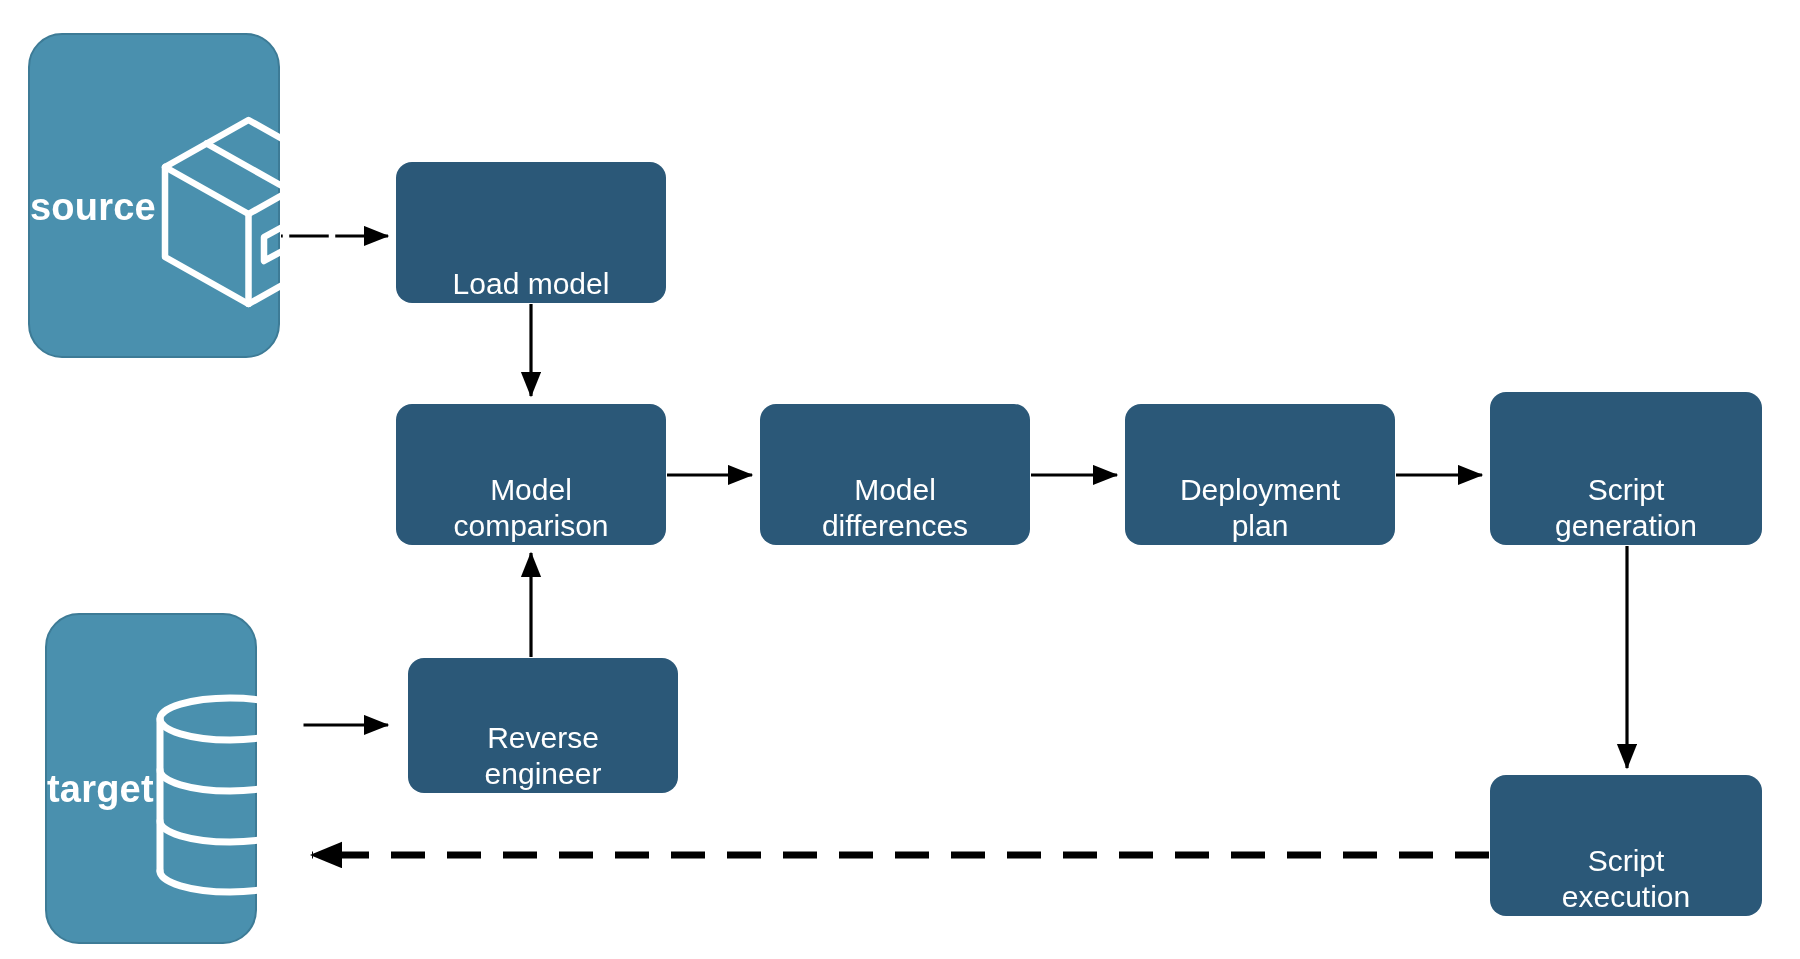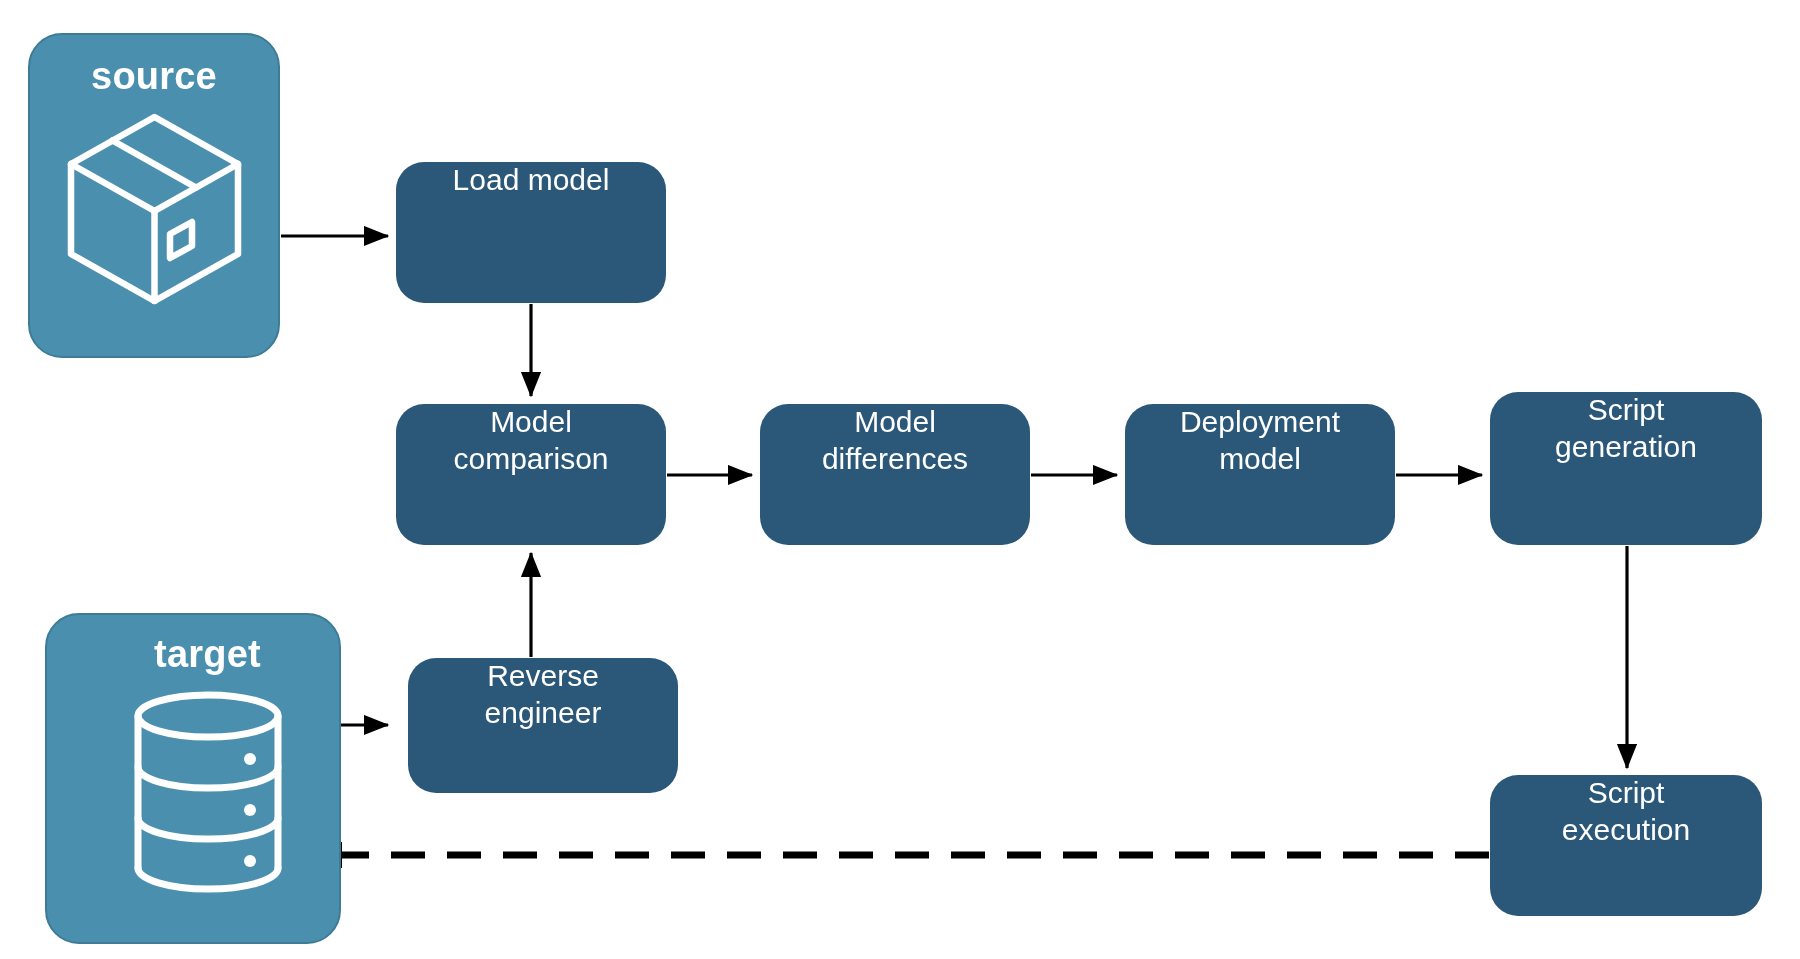--- a/index.html
+++ b/index.html
@@ -17,41 +17,41 @@
     background: #ffffff;
     overflow: hidden;
   }
   .endpoint-box {
     position: absolute;
     background: #4a90ae;
     border: 2px solid #3d7b96;
     border-radius: 34px;
     box-sizing: border-box;
     display: flex;
-    flex-direction: column;
+    flex-direction: row;
     align-items: center;
   }
   .endpoint-label {
     color: #ffffff;
     font-weight: bold;
     font-size: 38px;
     letter-spacing: 0.2px;
     line-height: 1;
     user-select: none;
   }
   .endpoint-icon {
     display: block;
   }
   .process-box {
     position: absolute;
     background: #2b5878;
-    border-radius: 28px;
+    border-radius: 16px;
     box-sizing: border-box;
     display: flex;
-    align-items: flex-start;
+    align-items: flex-end;
     justify-content: center;
     text-align: center;
   }
   .process-label {
     color: #ffffff;
     font-size: 30px;
     line-height: 1.22;
     padding: 0 8px;
     user-select: none;
     white-space: pre-line;
@@ -109,21 +109,21 @@
         <path d="M9 55 L92.5 102 L176 55"></path>
         <path d="M92.5 102 L92.5 192"></path>
 
         <path d="M50.5 31.5 L134 78.5"></path>
 
         <path d="M108 125 L130 113 L130 137 L108 149 Z"></path>
       </svg>
     </span>
   </div>
 
-  <div class="endpoint-box" style="left:45px; top:613px; width:296px; height:331px; padding-top:20px;padding-left:29px;">
+  <div class="endpoint-box" style="left:45px; top:613px; width:212px; height:331px; padding-top:20px;">
     <div class="endpoint-label">target</div>
     <span class="endpoint-icon" style="margin-top:16px;">
       <svg width="152" height="206" viewBox="0 0 152 206" fill="none" stroke="#ffffff" stroke-width="7" stroke-linejoin="round" stroke-linecap="round">
 
         <path d="M6 27 L6 179"></path>
         <path d="M146 27 L146 179"></path>
 
         <ellipse cx="76" cy="27" rx="70" ry="21"></ellipse>
 
         <path d="M6 179 C6 190.6 37.3 200 76 200 C114.7 200 146 190.6 146 179"></path>
@@ -147,21 +147,21 @@
 comparison</div>
   </div>
 
   <div class="process-box" style="left:760px; top:404px; width:270px; height:141px;">
     <div class="process-label">Model
 differences</div>
   </div>
 
   <div class="process-box" style="left:1125px; top:404px; width:270px; height:141px;">
     <div class="process-label">Deployment
-model</div>
+plan</div>
   </div>
 
   <div class="process-box" style="left:1490px; top:392px; width:272px; height:153px;">
     <div class="process-label">Script
 generation</div>
   </div>
 
   <div class="process-box" style="left:408px; top:658px; width:270px; height:135px;">
     <div class="process-label">Reverse
 engineer</div>

